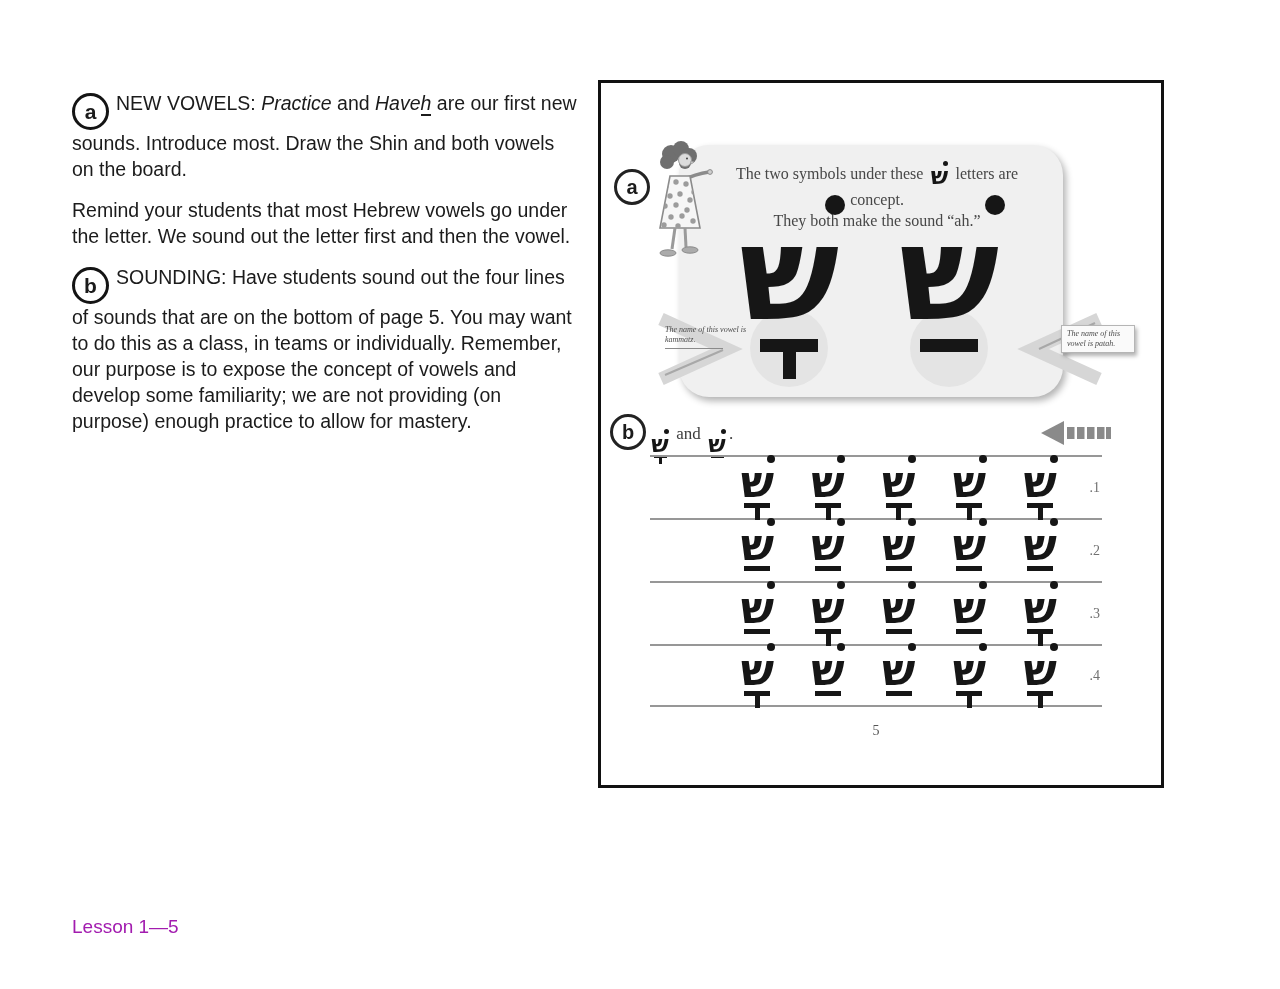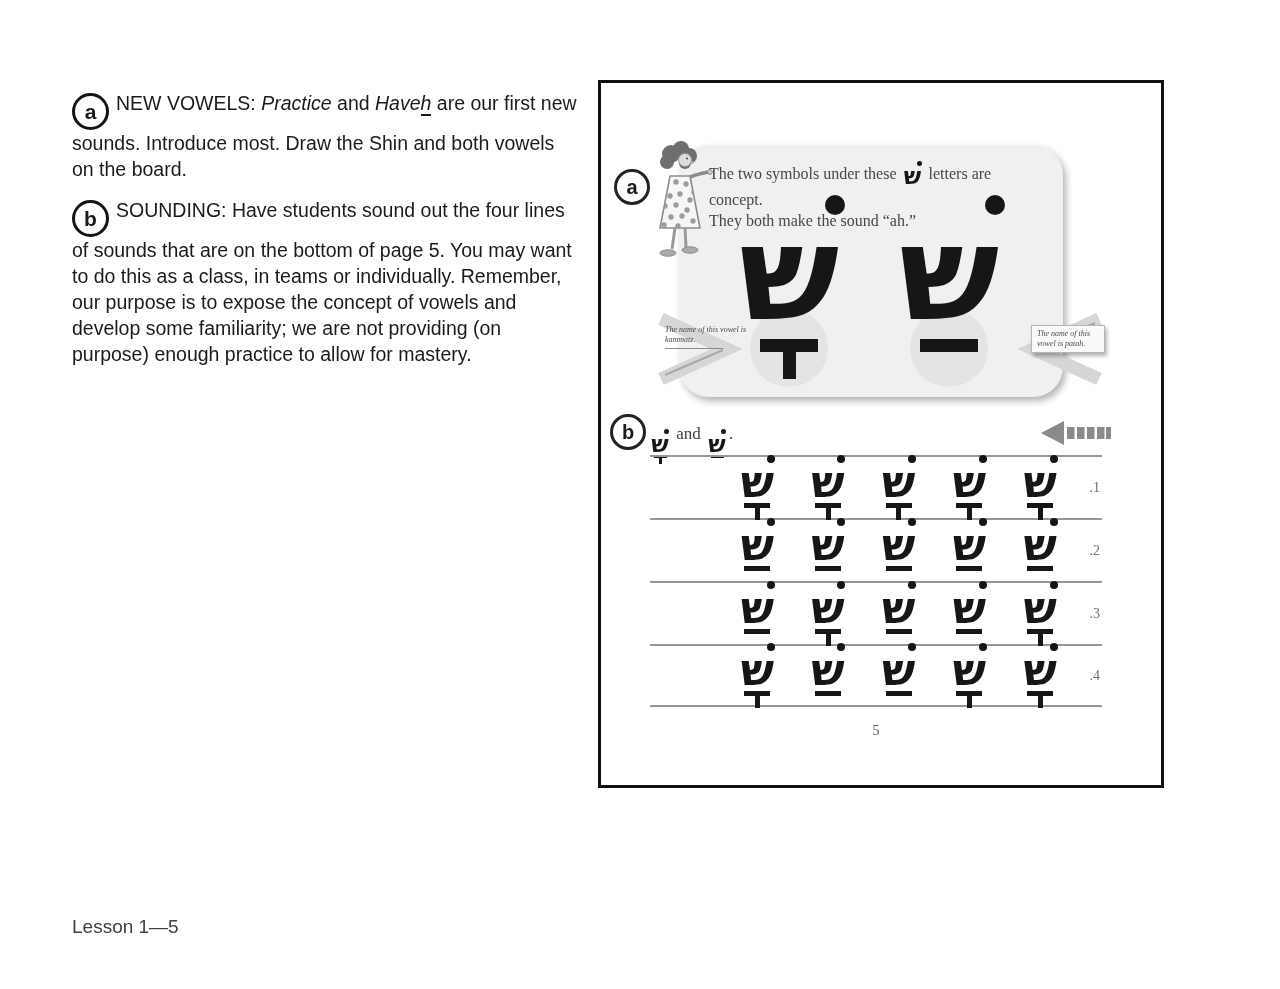--- a/index.html
+++ b/index.html
@@ -9,49 +9,49 @@
   
   .left-col{position:absolute;left:72px;top:90px;width:506px;font-size:19.5px;line-height:26px;}
   .left-col p{margin:0 0 15px 0;}
   .badge{display:inline-flex;justify-content:center;align-items:center;
          width:31px;height:31px;border:3px solid #141414;border-radius:50%;
          background:#fff;font-weight:bold;font-size:21px;line-height:1;
          margin-right:7px;vertical-align:-9px;}
   .bold{font-weight:normal;}
   .it{font-style:italic;}
   .u-h{font-style:italic;border-bottom:2px solid #1b1b1b;}
-  .footer{position:absolute;left:72px;top:916px;font-size:19px;color:#404040;}
+  .footer{position:absolute;left:72px;top:916px;font-size:19px;color:#a21caf;}
 
   
   .wb{position:absolute;left:598px;top:80px;width:560px;height:702px;
       border:3px solid #111;background:#fff;}
   .wb-badge{position:absolute;display:flex;justify-content:center;align-items:center;
             width:30px;height:30px;border:3px solid #222;border-radius:50%;background:#fff;
             font-weight:bold;font-size:20px;z-index:5;}
   .wb-badge-a{left:13px;top:86px;}
   .wb-badge-b{left:9px;top:331px;}
   .girl{position:absolute;left:44px;top:56px;z-index:4;}
 
   .panel{position:absolute;left:78px;top:62px;width:384px;height:252px;background:#f0f0f0;
-         border-radius:30px;box-shadow:3px 4px 7px rgba(0,0,0,.3);z-index:1;}
+         border-radius:30px;box-shadow:3px 4px 7px rgba(0,0,0,.3);z-index:1;text-align:center;}
   .panel-text{position:absolute;left:30px;top:16px;width:336px;
               font-family:"Liberation Serif",serif;font-size:16px;line-height:21px;color:#474747;}
   .vowel-circle{position:absolute;width:78px;height:78px;border-radius:50%;background:#e4e4e4;z-index:1;}
   .circle-kammatz{left:71px;top:164px;}
   .circle-patah{left:231px;top:164px;}
   .big-unit{position:absolute;top:50px;z-index:2;}
   .big-unit.left{left:40px;}
   .big-unit.right{left:200px;}
 
   .arrow-group{position:absolute;z-index:3;}
   .arrow-label{position:absolute;font-family:"Liberation Serif",serif;font-style:italic;
                font-size:8px;line-height:10px;color:#4a4a4a;z-index:4;}
   .label-underline{width:58px;height:1px;background:#8a8a8a;margin-top:3px;}
   .arrow-label.right-tag{background:#fafafa;border:1px solid #b5b5b5;padding:3px 5px;
-                         box-shadow:2px 3px 4px rgba(0,0,0,.3);width:62px;}
+                         box-shadow:2px 3px 4px rgba(0,0,0,.3);width:62px;margin-left:30px;}
 
   .practice-line{position:absolute;left:47px;top:338px;width:400px;
                  font-family:"Liberation Serif",serif;font-size:17px;color:#3d3d3d;line-height:26px;}
   .dir-arrow{position:absolute;left:438px;top:337px;}
 
   .rows-wrap{position:absolute;left:49px;top:372px;width:452px;}
   .practice-row{display:flex;align-items:center;height:63px;border-top:2px solid #979797;
                 padding-left:86px;box-sizing:border-box;gap:28px;}
   .practice-row:last-child{border-bottom:2px solid #979797;}
   .row-number{margin-left:auto;padding-right:2px;font-family:"Liberation Serif",serif;
@@ -94,20 +94,23 @@
 </head>
 <body>
 
 <div class="sheet">
 
   <div class="left-col">
     <p>
       <span class="badge">
           <span>a</span>
         </span><span class="bold">NEW VOWELS:</span><span class="it"> Practice</span><span> and </span><span class="it">Have</span><span class="u-h">h</span><span> are our first new sounds. Introduce most. Draw the Shin and both vowels on the board.</span>
+    </p>
+    <p>
+      <span>Remind your students that most Hebrew vowels go under the letter. We sound out the letter first and then the vowel.</span>
     </p>
     <p>
       <span class="badge">
           <span>b</span>
         </span><span class="bold">SOUNDING:</span><span> Have students sound out the four lines of sounds that are on the bottom of page 5. You may want to do this as a class, in teams or individually. Remember, our purpose is to expose the concept of vowels and develop some familiarity; we are not providing (on purpose) enough practice to allow for mastery.</span>
     </p>
   </div>
 
   <div class="wb">
 

